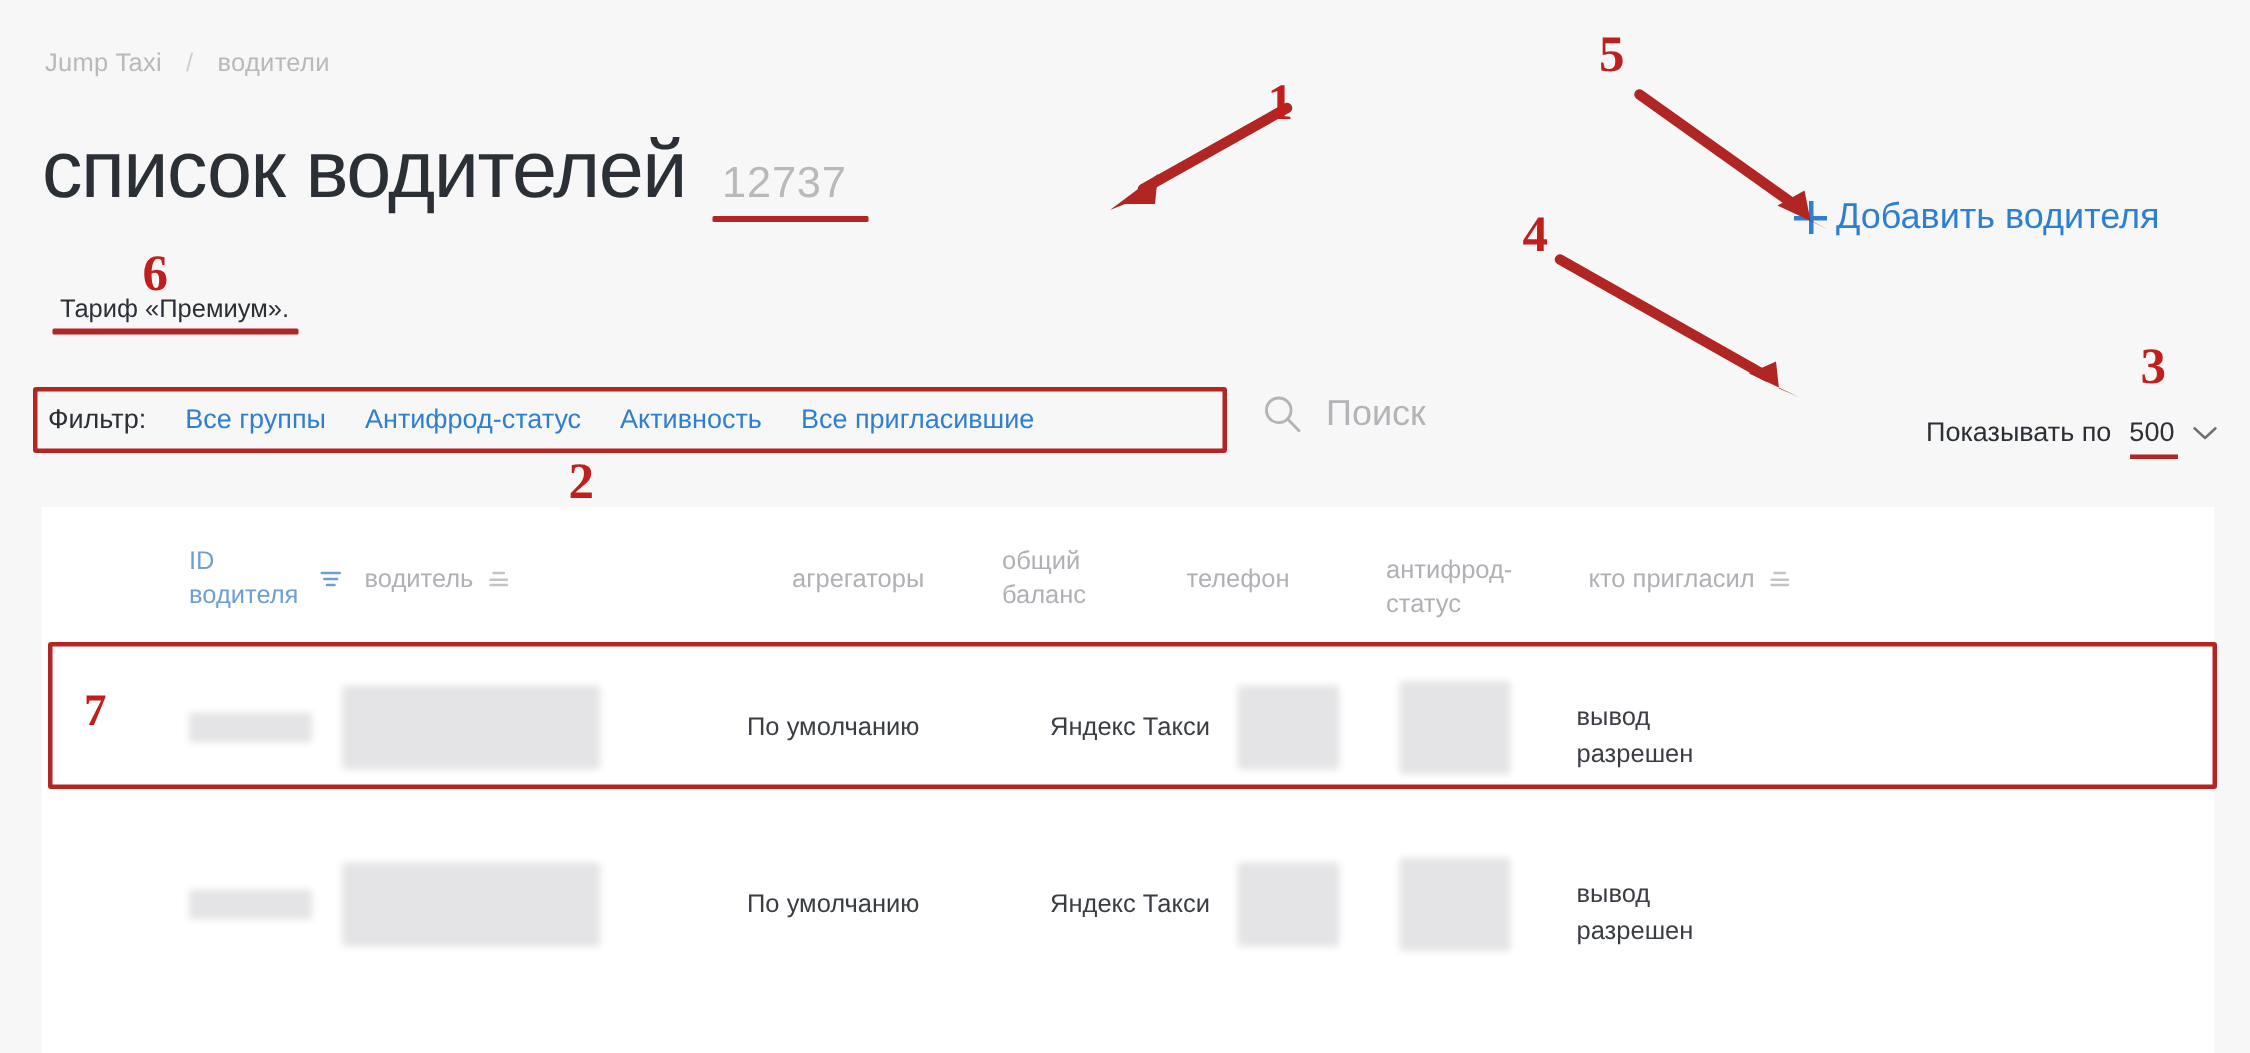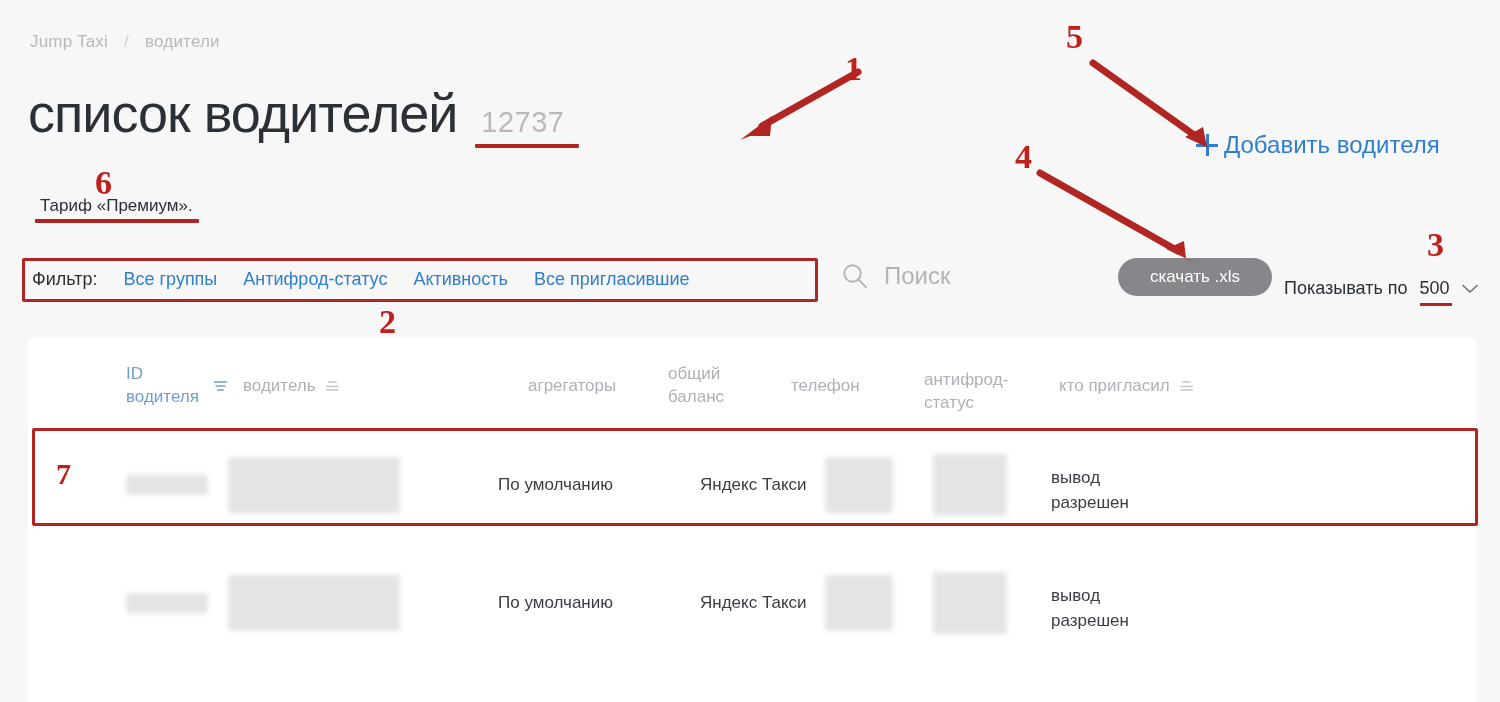--- a/index.html
+++ b/index.html
@@ -213,23 +213,20 @@
   <div class="filter-box"></div>
 
   <div class="search">
     <svg class="search-icon" viewBox="0 0 26 26">
       <circle cx="10.5" cy="10.5" r="8.2" fill="none" stroke="#b3b3b8" stroke-width="1.9"></circle>
       <line x1="16.4" y1="16.4" x2="24" y2="24.2" stroke="#b3b3b8" stroke-width="1.9" stroke-linecap="round"></line>
     </svg>
     <span class="search-placeholder">Поиск</span>
   </div>
 
-  <div class="download-xls">
-    <span>скачать .xls</span>
-  </div>
 
   <div class="per-page">
     <span>Показывать по</span>
     <span class="num-wrap">
       <span>500</span>
       <span class="num-underline"></span>
     </span>
     <svg class="chev" viewBox="0 0 16 10">
       <polyline points="1,1.5 8,8 15,1.5" fill="none" stroke="#6d7076" stroke-width="1.6" stroke-linecap="round" stroke-linejoin="round"></polyline>
     </svg>

